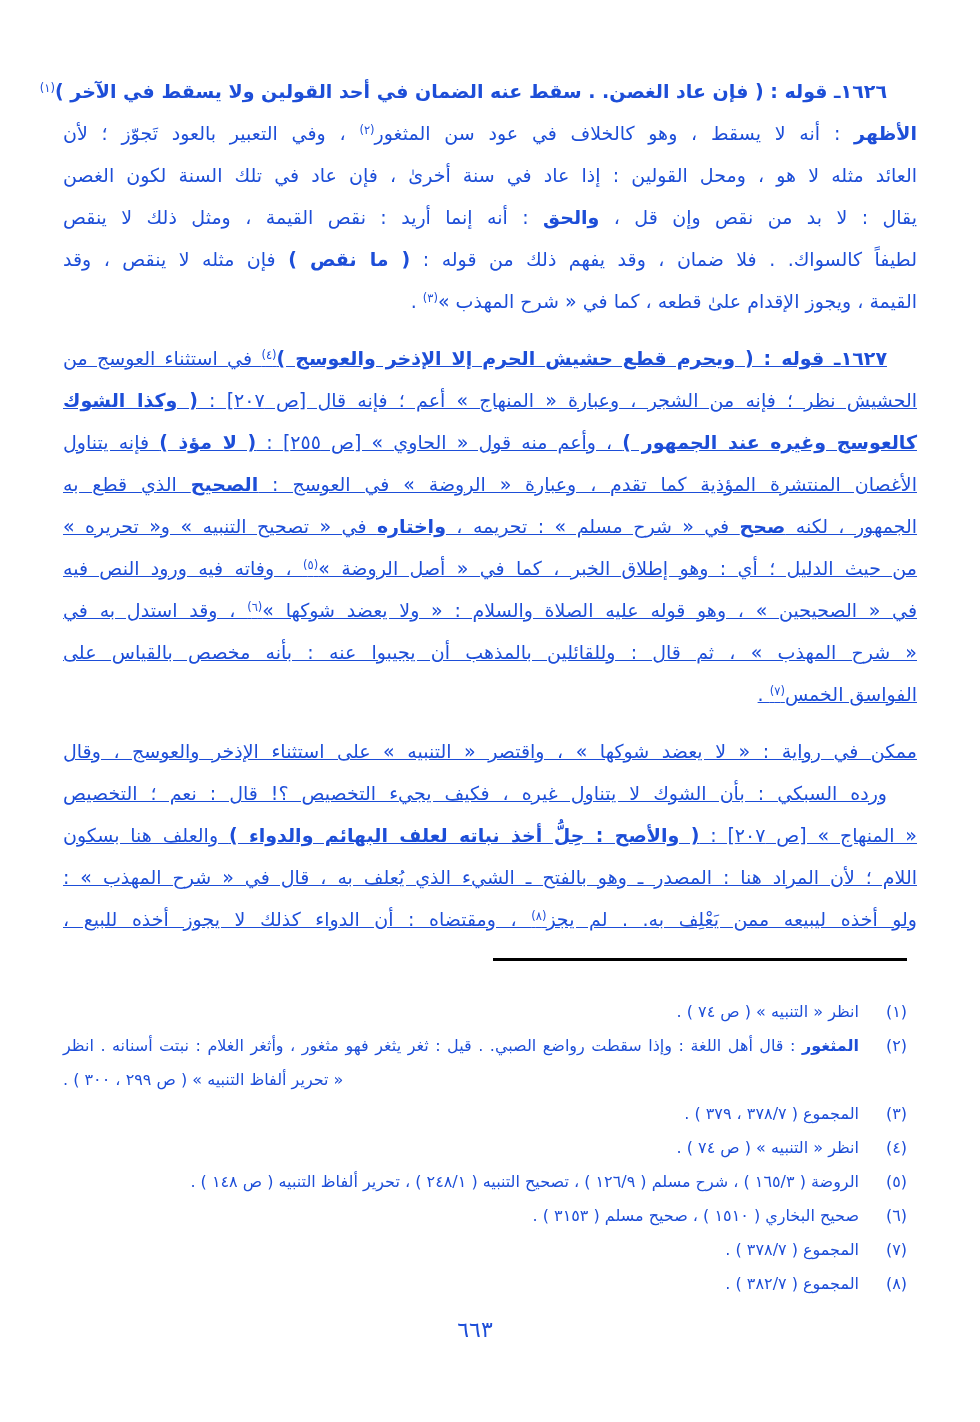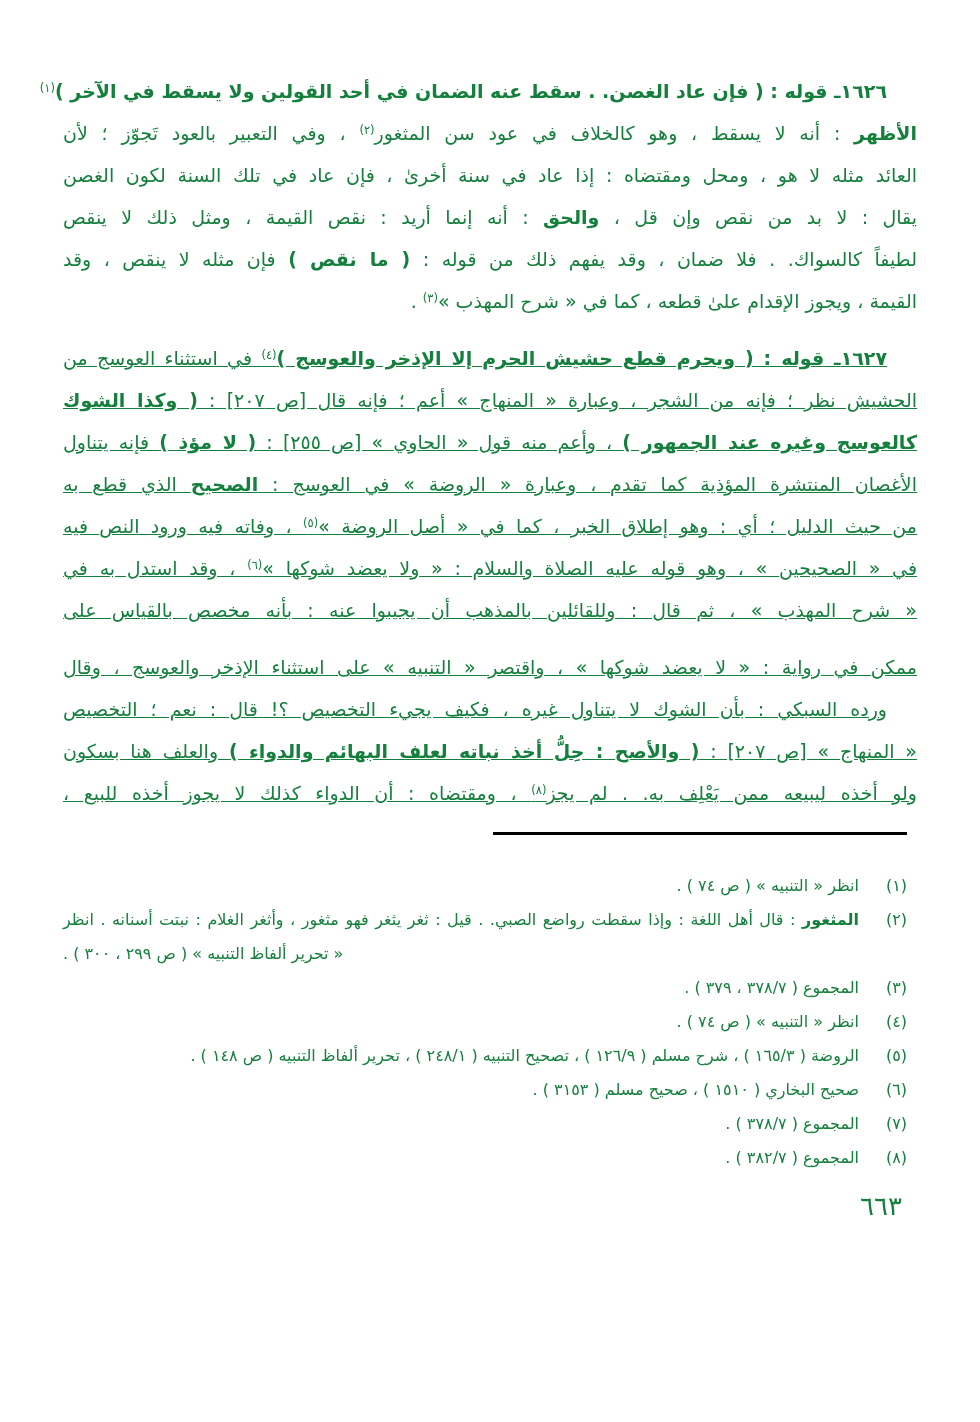--- a/index.html
+++ b/index.html
@@ -1,21 +1,21 @@
 <!DOCTYPE html>
 <html lang="ar" dir="rtl"><head>
 <meta charset="utf-8">
 <style>
   html,body{margin:0;padding:0;background:#ffffff;}
   body{width:980px;height:1422px;overflow:hidden;}
   .page{
     width:980px;height:1422px;box-sizing:border-box;
     padding:70px 63px 0 63px;direction:rtl;
     font-family:"DejaVu Sans",sans-serif;
-    color:#15803d;background:#ffffff;
+    color:#1d4ed8;background:#ffffff;
   }
   .main-text{font-size:19px;}
   .line{
     line-height:42px;height:42px;white-space:nowrap;
     text-align:justify;text-align-last:justify;
   }
   .line.lastline{text-align-last:start;}
   .line.indent{padding-right:30px;}
   .para{margin:0;}
   .para + .para{margin-top:15px;text-decoration:underline;}
@@ -34,54 +34,57 @@
   .fn{display:flex;align-items:flex-start;}
   .fn-num{
     flex:0 0 48px;line-height:34px;text-align:right;
   }
   .fn-text{
     flex:1;line-height:34px;text-align:right;
   }
   .fn-text .fline1{text-align:justify;text-align-last:justify;}
   .fn-text .fline2{text-align:left;padding-right:138px;}
   .pageno{
-    margin-top:16px;font-size:26px;
+    margin-top:16px;text-align:center;font-size:22px;
   }
   .pageno span{position:relative;right:15px;}
 </style>
 </head>
 <body>
 
 <div class="page">
 
   <div class="main-text">
 
     <div class="para">
       <div class="line indent"><span class="bd">١٦٢٦ـ قوله : ( فإن عاد الغصن. . سقط عنه الضمان في أحد القولين ولا يسقط في الآخر )</span><sup class="ref">(١)</sup></div>
       <div class="line"><span class="bd">الأظهر</span><span> : أنه لا يسقط ، وهو كالخلاف في عود سن المثغور</span><sup class="ref">(٢)</sup><span> ، وفي التعبير بالعود تَجوّز ؛ لأن</span></div>
-      <div class="line"><span>العائد مثله لا هو ، ومحل ومقتضاه : إذا عاد في سنة أخرىٰ ، فإن عاد في تلك السنة لكون الغصن</span></div>
+      <div class="line"><span>العائد مثله لا هو ، ومحل القولين : إذا عاد في سنة أخرىٰ ، فإن عاد في تلك السنة لكون الغصن</span></div>
       <div class="line"><span>يقال : لا بد من نقص وإن قل ، </span><span class="bd">والحق</span><span> : أنه إنما أريد : نقص القيمة ، ومثل ذلك لا ينقص</span></div>
       <div class="line"><span>لطيفاً كالسواك. . فلا ضمان ، وقد يفهم ذلك من قوله : </span><span class="bd">( ما نقص )</span><span> فإن مثله لا ينقص ، وقد</span></div>
       <div class="line lastline"><span>القيمة ، ويجوز الإقدام علىٰ قطعه ، كما في « شرح المهذب »</span><sup class="ref">(٣)</sup><span> .</span></div>
     </div>
 
     <div class="para">
       <div class="line indent"><span class="bd">١٦٢٧ـ قوله : ( ويحرم قطع حشيش الحرم إلا الإذخر والعوسج )</span><sup class="ref">(٤)</sup><span> في استثناء العوسج من</span></div>
       <div class="line"><span>الحشيش نظر ؛ فإنه من الشجر ، وعبارة « المنهاج » أعم ؛ فإنه قال [ص ٢٠٧] : </span><span class="bd">( وكذا الشوك</span></div>
       <div class="line"><span class="bd">كالعوسج وغيره عند الجمهور )</span><span> ، وأعم منه قول « الحاوي » [ص ٢٥٥] : </span><span class="bd">( لا مؤذ )</span><span> فإنه يتناول</span></div>
       <div class="line"><span>الأغصان المنتشرة المؤذية كما تقدم ، وعبارة « الروضة » في العوسج : </span><span class="bd">الصحيح</span><span> الذي قطع به</span></div>
+      <div class="line"><span>الجمهور ، لكنه </span><span class="bd">صحح</span><span> في « شرح مسلم » : تحريمه ، </span><span class="bd">واختاره</span><span> في « تصحيح التنبيه » و« تحريره »</span></div>
       <div class="line"><span>من حيث الدليل ؛ أي : وهو إطلاق الخبر ، كما في « أصل الروضة »</span><sup class="ref">(٥)</sup><span> ، وفاته فيه ورود النص فيه</span></div>
       <div class="line"><span>في « الصحيحين » ، وهو قوله عليه الصلاة والسلام : « ولا يعضد شوكها »</span><sup class="ref">(٦)</sup><span> ، وقد استدل به في</span></div>
       <div class="line"><span>« شرح المهذب » ، ثم قال : وللقائلين بالمذهب أن يجيبوا عنه : بأنه مخصص بالقياس على</span></div>
+      <div class="line lastline"><span>الفواسق الخمس</span><sup class="ref">(٧)</sup><span> .</span></div>
     </div>
 
     <div class="para">
       <div class="line"><span>ممكن في رواية : « لا يعضد شوكها » ، واقتصر « التنبيه » على استثناء الإذخر والعوسج ، وقال</span></div>
       <div class="line indent"><span>ورده السبكي : بأن الشوك لا يتناول غيره ، فكيف يجيء التخصيص ؟! قال : نعم ؛ التخصيص</span></div>
       <div class="line"><span>« المنهاج » [ص ٢٠٧] : </span><span class="bd">( والأصح : حِلُّ أخذ نباته لعلف البهائم والدواء )</span><span> والعلف هنا بسكون</span></div>
+      <div class="line"><span>اللام ؛ لأن المراد هنا : المصدر ـ وهو بالفتح ـ الشيء الذي يُعلف به ، قال في « شرح المهذب » :</span></div>
       <div class="line"><span>ولو أخذه ليبيعه ممن يَعْلِف به. . لم يجز</span><sup class="ref">(٨)</sup><span> ، ومقتضاه : أن الدواء كذلك لا يجوز أخذه للبيع ،</span></div>
     </div>
 
   </div>
 
   <div class="sep"></div>
 
   <div class="footnotes">
 
     <div class="fn">

